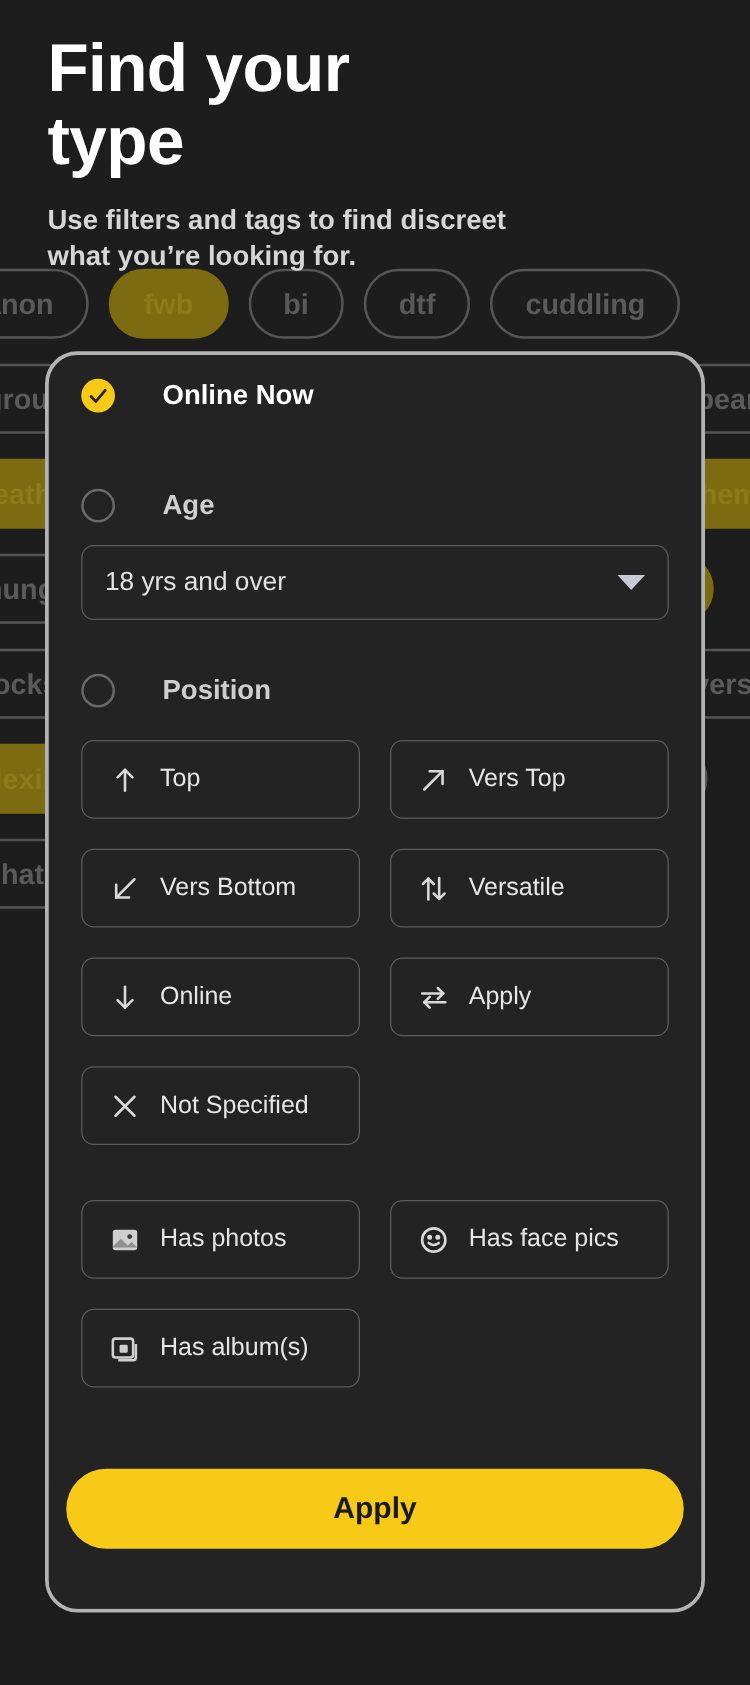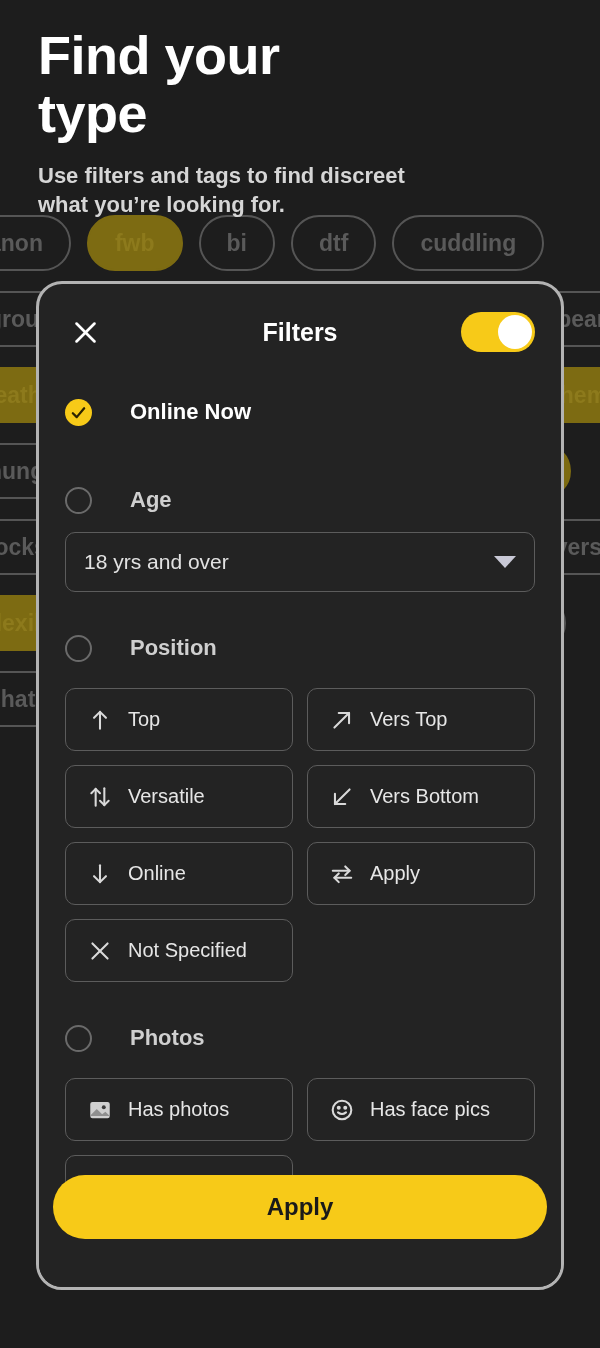--- a/index.html
+++ b/index.html
@@ -176,21 +176,21 @@
     width: 0; height: 0;
     border-left: 11px solid transparent;
     border-right: 11px solid transparent;
     border-top: 12px solid #c9c9d6;
   }
 
   .opt-grid {
     margin-top: 14px;
     display: grid;
     grid-template-columns: 1fr 1fr;
-    gap: 14px;
+    gap: 24px;
     text-align: right;
   }
   .opt {
     height: 63px;
     border: 1px solid #5c5c5c;
     border-radius: 10px;
     display: flex; align-items: center;
     gap: 14px;
     padding: 0 20px;
     cursor: pointer;
@@ -275,32 +275,20 @@
   <div id="hero">
     <div id="hero-title">Find your
 type</div>
     <div id="hero-sub">Use filters and tags to find discreet
 what you’re looking for.</div>
   </div>
 
   <div id="modal">
     <div id="modal-inner">
 
-      <div id="modal-header">
-        <div id="close-btn">
-          <svg width="27" height="27" viewBox="0 0 24 24" fill="none" stroke="#ffffff" stroke-width="2.3" stroke-linecap="round">
-            <line x1="4" y1="4" x2="20" y2="20"></line>
-            <line x1="20" y1="4" x2="4" y2="20"></line>
-          </svg>
-        </div>
-        <div id="modal-title">Filters</div>
-        <div id="master-toggle">
-          <div class="knob"></div>
-        </div>
-      </div>
 
       <div id="modal-body">
 
         <div class="section-head" style="height:64px;">
           <div class="radio checked">
             <svg width="17" height="17" viewBox="0 0 24 24" fill="none" stroke="#2b2300" stroke-width="3.2" stroke-linecap="round" stroke-linejoin="round">
               <polyline points="4,13 9.5,18.5 20,6"></polyline>
             </svg>
           </div>
           <div class="section-label bright">Online Now</div>
@@ -343,44 +331,44 @@
                     <polyline points="9,5.5 18.5,5.5 18.5,15"></polyline>
                   </g>
                 </svg>
               </span>
               <span class="lbl">Vers Top</span>
             </div>
             <div class="opt">
               <span class="ic">
                 <svg width="26" height="26" viewBox="0 0 24 24">
                   <g stroke="#d9d9d9" stroke-width="1.9" fill="none" stroke-linecap="round" stroke-linejoin="round">
+                    <line x1="19" y1="5" x2="5.5" y2="18.5"></line>
+                    <polyline points="15,18.5 5.5,18.5 5.5,9"></polyline>
+                  </g>
+                </svg>
+              </span>
+              <span class="lbl">Vers Bottom</span>
+            </div>
+            <div class="opt">
+              <span class="ic">
+                <svg width="26" height="26" viewBox="0 0 24 24">
+                  <g stroke="#d9d9d9" stroke-width="1.9" fill="none" stroke-linecap="round" stroke-linejoin="round">
                     <line x1="8" y1="20" x2="8" y2="4.5"></line>
                     <polyline points="4,8.5 8,4.5 12,8.5"></polyline>
                     <line x1="16" y1="4" x2="16" y2="19.5"></line>
                     <polyline points="12,15.5 16,19.5 20,15.5"></polyline>
                   </g>
                 </svg>
               </span>
               <span class="lbl">Versatile</span>
             </div>
             <div class="opt">
               <span class="ic">
                 <svg width="26" height="26" viewBox="0 0 24 24">
                   <g stroke="#d9d9d9" stroke-width="1.9" fill="none" stroke-linecap="round" stroke-linejoin="round">
-                    <line x1="19" y1="5" x2="5.5" y2="18.5"></line>
-                    <polyline points="15,18.5 5.5,18.5 5.5,9"></polyline>
-                  </g>
-                </svg>
-              </span>
-              <span class="lbl">Vers Bottom</span>
-            </div>
-            <div class="opt">
-              <span class="ic">
-                <svg width="26" height="26" viewBox="0 0 24 24">
-                  <g stroke="#d9d9d9" stroke-width="1.9" fill="none" stroke-linecap="round" stroke-linejoin="round">
                     <line x1="12" y1="4" x2="12" y2="19.5"></line>
                     <polyline points="6.5,14 12,19.5 17.5,14"></polyline>
                   </g>
                 </svg>
               </span>
               <span class="lbl">Online</span>
             </div>
             <div class="opt">
               <span class="ic">
                 <svg width="26" height="26" viewBox="0 0 24 24">
@@ -402,24 +390,20 @@
                     <line x1="19" y1="5" x2="5" y2="19"></line>
                   </g>
                 </svg>
               </span>
               <span class="lbl">Not Specified</span>
             </div>
           </div>
 
         <div class="spacer-24"></div>
 
-        <div class="section-head">
-          <div class="radio"></div>
-          <div class="section-label">Photos</div>
-        </div>
         <div class="opt-grid" id="photos-grid">
             <div class="opt">
               <span class="ic">
                 <svg width="26" height="26" viewBox="0 0 24 24">
                   <rect x="3" y="4.5" width="18" height="15" rx="2" fill="#cfcfcf"></rect>
                   <circle cx="15.5" cy="9.5" r="1.8" fill="#3a3a3a"></circle>
                   <path d="M3 17 L9 11 L14 16 L17 13.5 L21 17.5 L21 17.5 L3 17.5 Z" fill="#8f8f8f"></path>
                 </svg>
               </span>
               <span class="lbl">Has photos</span>

